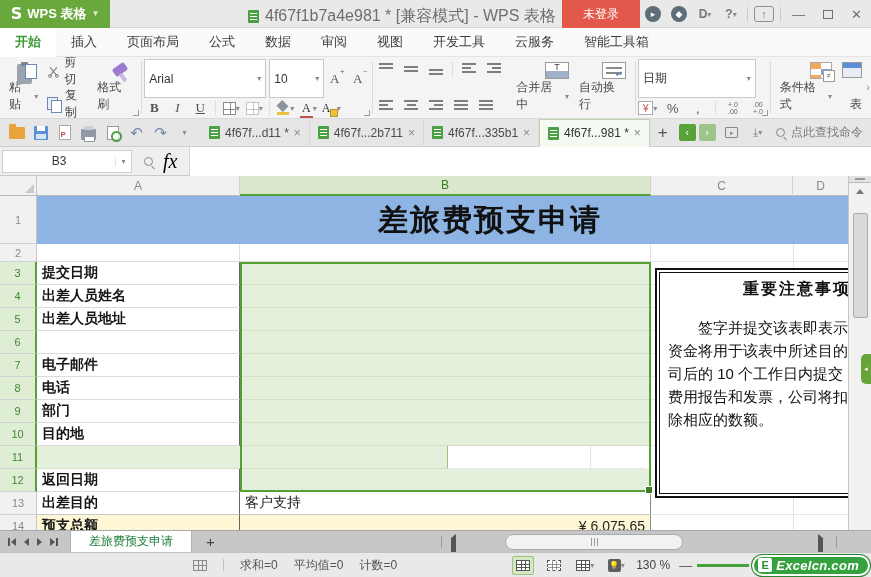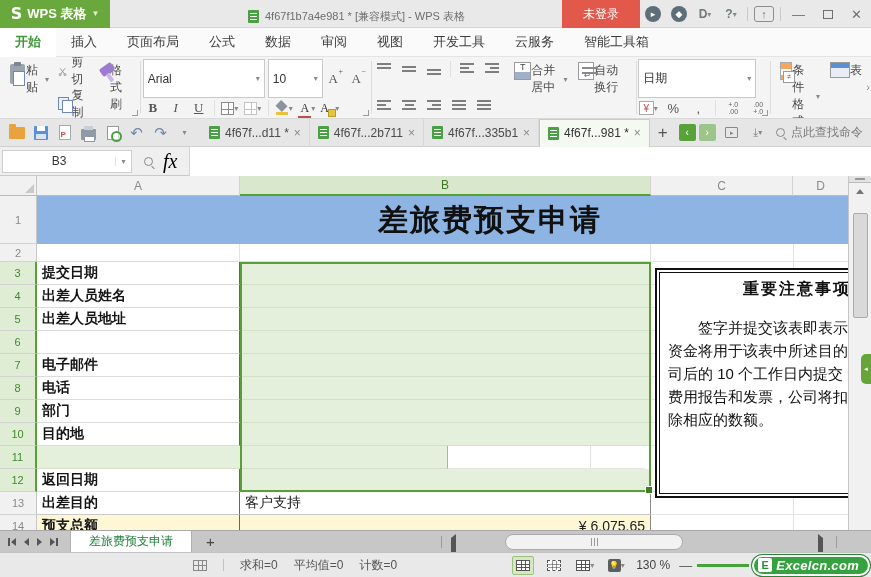--- a/index.html
+++ b/index.html
@@ -5,42 +5,42 @@
 *{margin:0;padding:0;box-sizing:border-box;}
 html,body{width:871px;height:577px;overflow:hidden;}
 body{font-family:"Liberation Sans","DejaVu Sans",sans-serif;font-size:12px;color:#333;background:#fff;}
 .app{position:relative;width:871px;height:577px;background:#fff;overflow:hidden;}
 
 
 .titlebar{height:28px;background:#E9E9E9;border-bottom:1px solid #D6D6D6;position:relative;display:flex;align-items:center;}
 .logo{width:110px;height:28px;background:#69A83D;color:#fff;display:flex;align-items:center;justify-content:center;gap:5px;font-weight:bold;font-size:13px;}
 .logo .s{font-size:16px;font-weight:bold;font-family:"DejaVu Sans",sans-serif;}
 .logo .dd{font-size:8px;color:#DFF0D2;}
-.doctitle{position:absolute;left:248px;top:0;height:32px;display:flex;align-items:center;gap:6px;color:#6E6E6E;font-size:11px;}
+.doctitle{position:absolute;left:248px;top:0;height:32px;display:flex;align-items:center;gap:6px;color:#6E6E6E;font-size:16px;}
 .sheet-ic{width:11px;height:13px;background:#4BA046;border-radius:1px;position:relative;}
 .sheet-ic::before{content:"";position:absolute;left:2px;right:2px;top:3px;height:1px;background:#fff;box-shadow:0 3px 0 #fff,0 6px 0 #fff;}
 .tb-right{position:absolute;right:0;top:0;height:28px;display:flex;align-items:center;}
 .login-btn{width:78px;height:28px;background:#E2584A;color:#fff;display:flex;align-items:center;justify-content:center;font-size:12px;}
 .tb-ic{width:26px;height:28px;display:flex;align-items:center;justify-content:center;color:#6F7A80;font-size:12px;}
 .circ{width:16px;height:16px;border-radius:50%;background:#5E6E78;color:#fff;font-size:9px;display:flex;align-items:center;justify-content:center;}
 .tb-sep{width:1px;height:14px;background:#C9C9C9;margin:0 3px;}
 .upbox{width:20px;height:16px;border:1px solid #8E8E8E;border-radius:3px;display:flex;align-items:center;justify-content:center;color:#777;font-size:11px;}
 .winbtn{width:29px;height:28px;display:flex;align-items:center;justify-content:center;color:#707070;font-size:13px;}
 .maxbox{width:10px;height:9px;border:1px solid #707070;}
 
 
 .menubar{height:29px;background:#FAFAFA;display:flex;align-items:center;border-bottom:1px solid #E4E4E4;}
 .mtab{padding:0 15px;height:29px;display:flex;align-items:center;font-size:13px;color:#3C3C3C;}
 .mtab.active{color:#3D9A35;background:#fff;font-weight:bold;}
 
 
 .ribbon{height:62px;background:#F4F4F4;border-bottom:1px solid #D9D9D9;display:flex;position:relative;overflow:hidden;}
 .rgroup{display:flex;padding:3px 4px;position:relative;}
 .rsep{width:1px;background:#DDDDDD;margin:4px 0;}
-.bigbtn{display:flex;flex-direction:row;align-items:flex-start;justify-content:space-between;padding:2px 5px;}
+.bigbtn{display:flex;flex-direction:column;align-items:flex-end;justify-content:space-between;padding:2px 5px;}
 .bigbtn .lbl{font-size:12px;color:#4A4A4A;display:flex;align-items:center;gap:2px;}
 .dd{font-size:8px;color:#888;}
 .smallcol{display:flex;flex-direction:column;justify-content:space-between;padding:2px 0;}
 .smallbtn{display:flex;align-items:center;gap:4px;font-size:12px;color:#4A4A4A;height:18px;padding:0 4px;}
 .fontgrid{display:flex;flex-direction:column;justify-content:space-between;padding:2px 2px;}
 .frow{display:flex;align-items:center;gap:3px;}
 .combo{background:#fff;border:1px solid #C9C9C9;height:39px;display:flex;align-items:center;padding:0 4px;font-size:12px;color:#333;justify-content:space-between;}
 .combo .dd{margin-left:6px;}
 .tbtn{min-width:20px;height:20px;display:flex;align-items:center;justify-content:center;color:#555;font-size:13px;}
 .vsep{width:1px;height:16px;background:#E0E0E0;margin:0 2px;}

